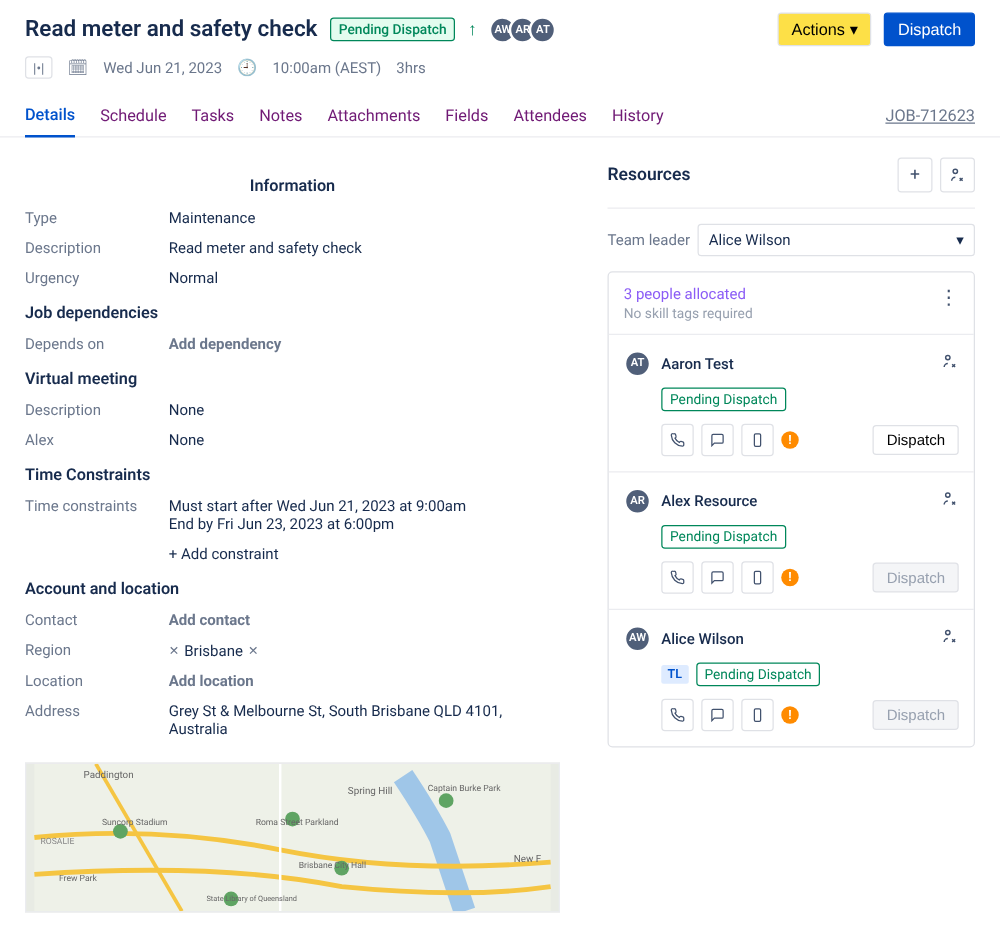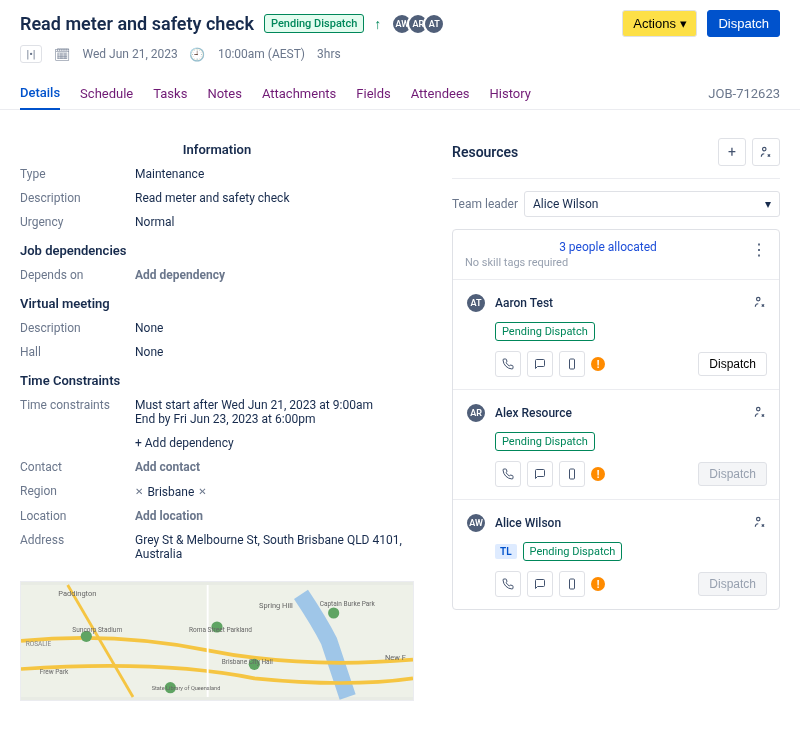--- a/index.html
+++ b/index.html
@@ -15,42 +15,42 @@
   .avatar-stack .avatar:first-child { margin-left:0; }
   .spacer { flex:1; }
   .btn { border:1px solid #DFE1E6; background:#fde047; border-radius:3px; padding:5px 10px; font-size:13px; cursor:pointer; display:inline-flex; align-items:center; gap:4px;}
   .btn-primary { background:#0052CC; color:#fff; border-color:#0052CC; font-weight:500;}
   .meta-row { display:flex; align-items:center; gap:12px; color:#6B778C; font-size:12px; margin-top:8px; }
   .meta-row .icon { color:#6B778C; font-size:13px;}
   .pill-icon { width:22px; height:18px; border:1px solid #DFE1E6; border-radius:3px; display:flex; align-items:center; justify-content:center; font-size:11px; color:#6B778C;}
   .tabs { display:flex; gap:20px; border-bottom:1px solid #EBECF0; padding:0 20px; margin-top:14px; align-items:center;}
   .tab { padding:8px 0; font-size:13px; color:#701a75; cursor:pointer; }
   .tab.active { color:#0052CC; border-bottom:2px solid #0052CC; font-weight:500; margin-bottom:-1px;}
-  .jobid { margin-left:auto; color:#6B778C; font-size:13px; padding:8px 0;}
+  .jobid { margin-left:auto; color:#6B778C; font-size:13px; padding:8px 0;text-decoration:underline;}
   .body { display:flex; padding:16px 20px; gap:30px; height:640px; overflow:hidden;}
   .left { flex:1.1; overflow-y:auto; padding-right:8px;}
-  .right { width:328px;margin-top:12px; }
+  .right { width:294px; }
   .section-title { font-size:13px; font-weight:600; margin:14px 0 10px 0; }
   .section-title:first-child{ margin-top:16px;text-align:center;}
   .kv { display:flex; font-size:12px; margin-bottom:10px; }
   .kv .k { width:115px; color:#6B778C; }
   .kv .v { flex:1; }
   .muted { color:#97A0AF; }
   .link-muted { color:#6B778C; cursor:pointer;font-weight:bold;}
   .add-const { color:#172B4D; cursor:pointer; font-size:12px;}
   .res-header { display:flex; align-items:center; margin-bottom:12px;}
   .res-title { font-size:14px; font-weight:600; flex:1;}
   .icon-btn { width:28px; height:28px; border:1px solid #DFE1E6; border-radius:3px; display:flex; align-items:center; justify-content:center; cursor:pointer; font-size:14px; color:#42526E;}
   .tl-row { display:flex; align-items:center; margin-bottom:12px;}
   .tl-label { color:#6B778C; font-size:12px; width:72px;}
   .select { flex:1; border:1px solid #DFE1E6; border-radius:3px; padding:5px 8px; font-size:12px; display:flex; align-items:center; justify-content:space-between; cursor:pointer;}
   .res-box { border:1px solid #DFE1E6; border-radius:4px; }
   .res-box-header { padding:10px 12px; display:flex; align-items:flex-start;}
   .res-box-header .txt { flex:1; }
-  .res-box-header .t1 { font-size:12px; color:#1d4ed8;text-align:center; }
+  .res-box-header .t1 { font-size:12px; color:#8b5cf6; }
   .res-box-header .t2 { font-size:11px; color:#97A0AF; margin-top:2px;}
   .dots { color:#42526E; cursor:pointer; font-size:16px;}
   .person { border-top:1px solid #EBECF0; padding:12px; }
   .p-top { display:flex; align-items:center; gap:8px;}
   .p-name { font-size:12px; font-weight:500; flex:1;}
   .p-body { margin-left:30px; margin-top:8px;}
   .p-badge-row { display:flex; gap:6px; align-items:center;}
   .tl-badge { background:#DEEBFF; color:#0052CC; font-size:10px; font-weight:600; padding:2px 5px; border-radius:2px;}
   .p-status { border:1px solid #00875A; color:#00875A; font-size:11px; padding:2px 6px; border-radius:3px; display:inline-block;}
   .p-actions { display:flex; align-items:center; gap:6px; margin-top:10px;}
@@ -130,34 +130,35 @@
         <span class="k">Depends on</span>
         <span class="v muted link-muted">Add dependency</span>
       </div>
 
     <div class="section-title">Virtual meeting</div>
     <div class="kv">
         <span class="k">Description</span>
         <span class="v">None</span>
       </div>
     <div class="kv">
-        <span class="k">Hall</span>
+        <span class="k">Alex</span>
         <span class="v">None</span>
       </div>
 
     <div class="section-title">Time Constraints</div>
     <div class="kv">
         <span class="k">Time constraints</span>
       <span class="v">
         <div>Must start after Wed Jun 21, 2023 at 9:00am</div>
         <div>End by Fri Jun 23, 2023 at 6:00pm</div>
-        <div class="add-const" style="margin-top:10px">+ Add dependency</div>
+        <div class="add-const" style="margin-top:10px">+ Add constraint</div>
       </span>
     </div>
 
+    <div class="section-title">Account and location</div>
     <div class="kv">
         <span class="k">Contact</span>
         <span class="v muted link-muted">Add contact</span>
       </div>
     <div class="kv">
         <span class="k">Region</span>
         <span class="v"><span class="region-chip">
             <span class="region-x">✕</span>
             <span>Brisbane</span>
             <span class="region-x">✕</span>

